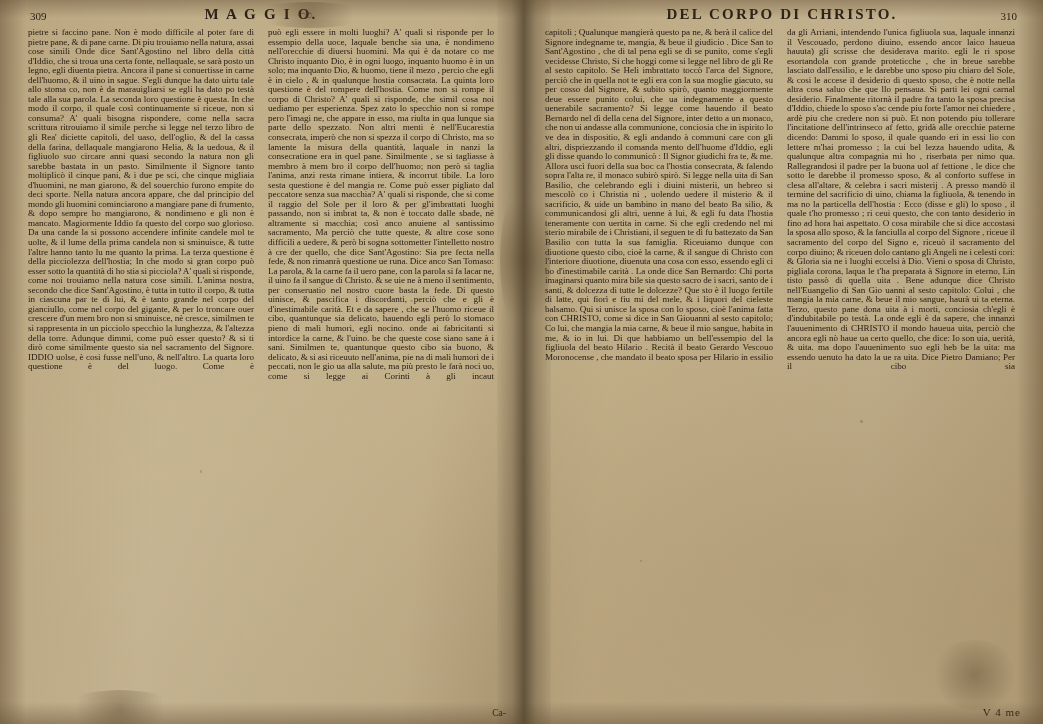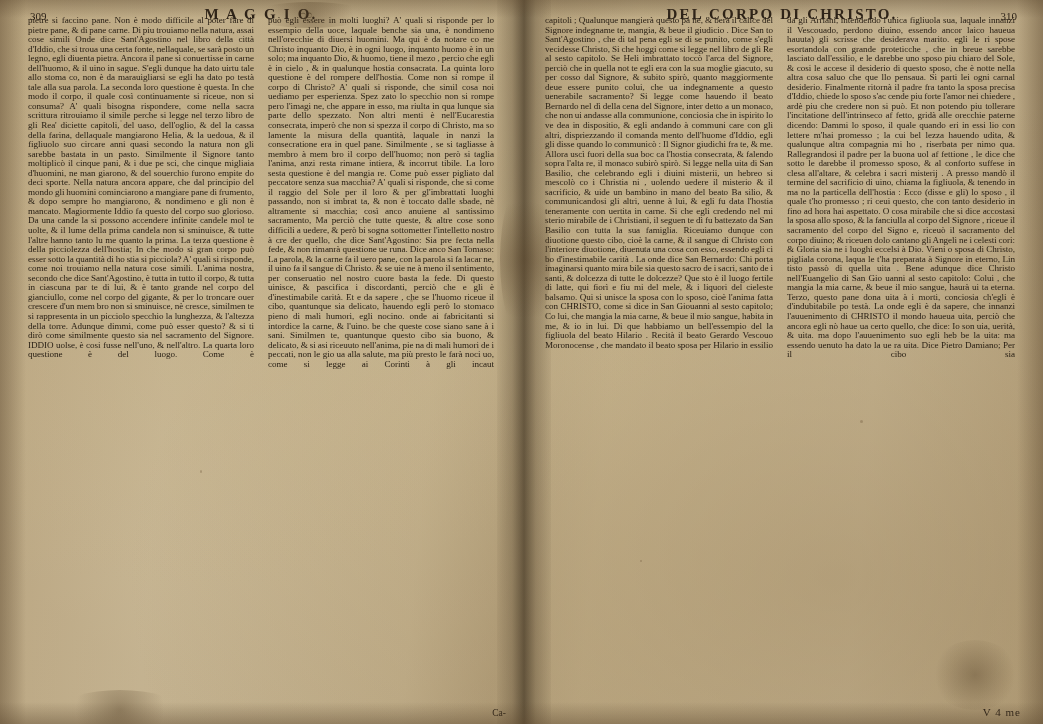--- a/index.html
+++ b/index.html
@@ -41,21 +41,21 @@
   .leaf.right{left:521px;width:522px;}
 
   .hdr{position:absolute;top:6px;left:0;right:0;height:20px;
        font-size:15.5px;letter-spacing:1.2px;color:#2a2016;}
   .hdr .ttl{position:absolute;left:0;right:0;text-align:center;
             font-weight:bold;font-size:15px;letter-spacing:2.2px;}
   .hdr .fol{position:absolute;font-size:11px;letter-spacing:0;}
   .leaf.left .hdr .fol{left:30px;top:4px;}
   .leaf.right .hdr .fol{right:26px;top:4px;}
 
-  .cols{position:absolute;top:16px;height:668px;display:flex;}
+  .cols{position:absolute;top:28px;height:668px;display:flex;}
   .leaf.left .cols{left:28px;width:466px;}
   .leaf.right .cols{left:24px;width:470px;}
   .col{width:50%;padding:0 7px 0 0;box-sizing:border-box;}
   .col:last-child{padding:0 0 0 7px;}
   .col p{margin:0;
      font-size:9.1px;line-height:9.55px;
      text-align:justify;text-align-last:justify;
      color:#241b11;
      word-spacing:-0.3px;letter-spacing:-0.05px;
      font-family:"Liberation Serif", serif;}

